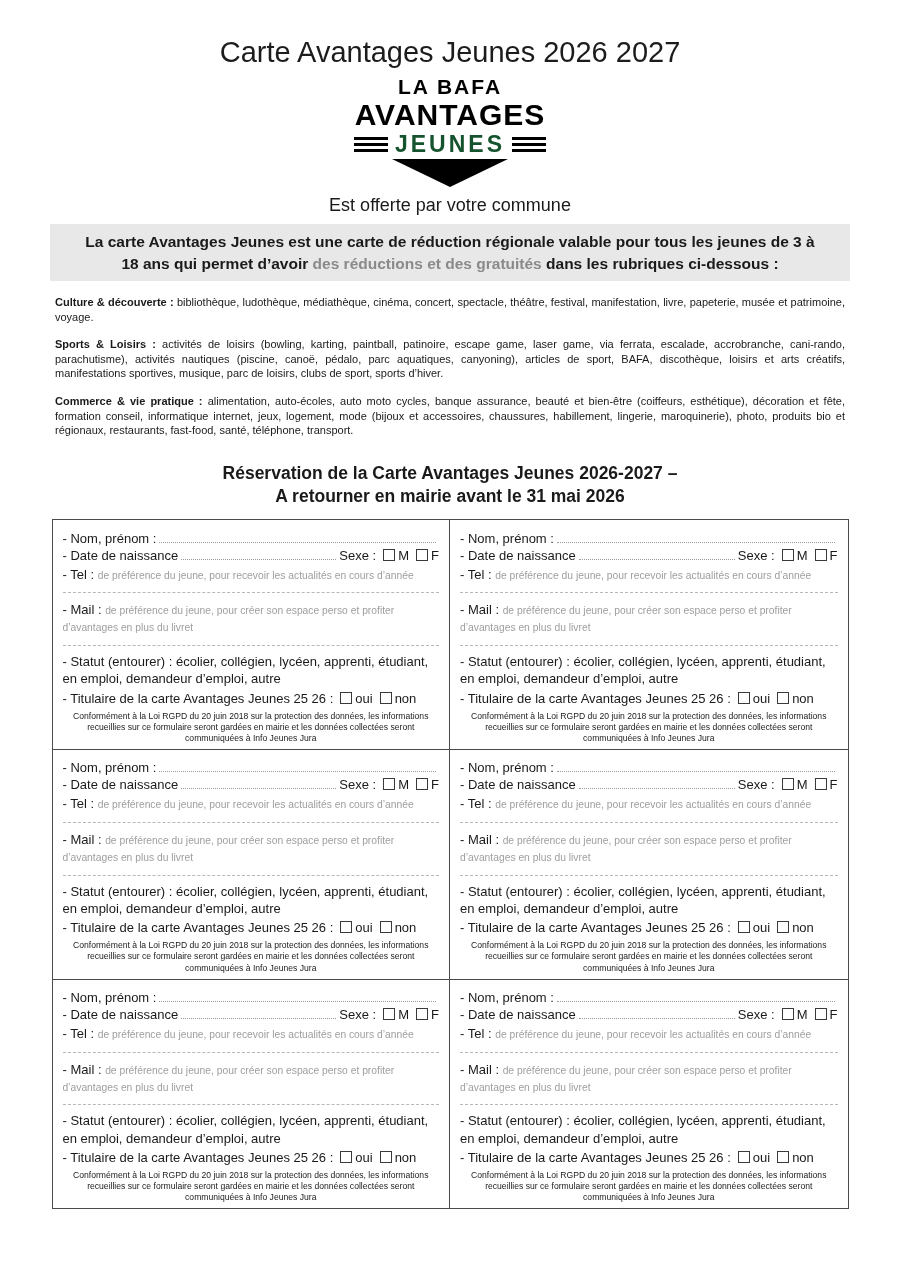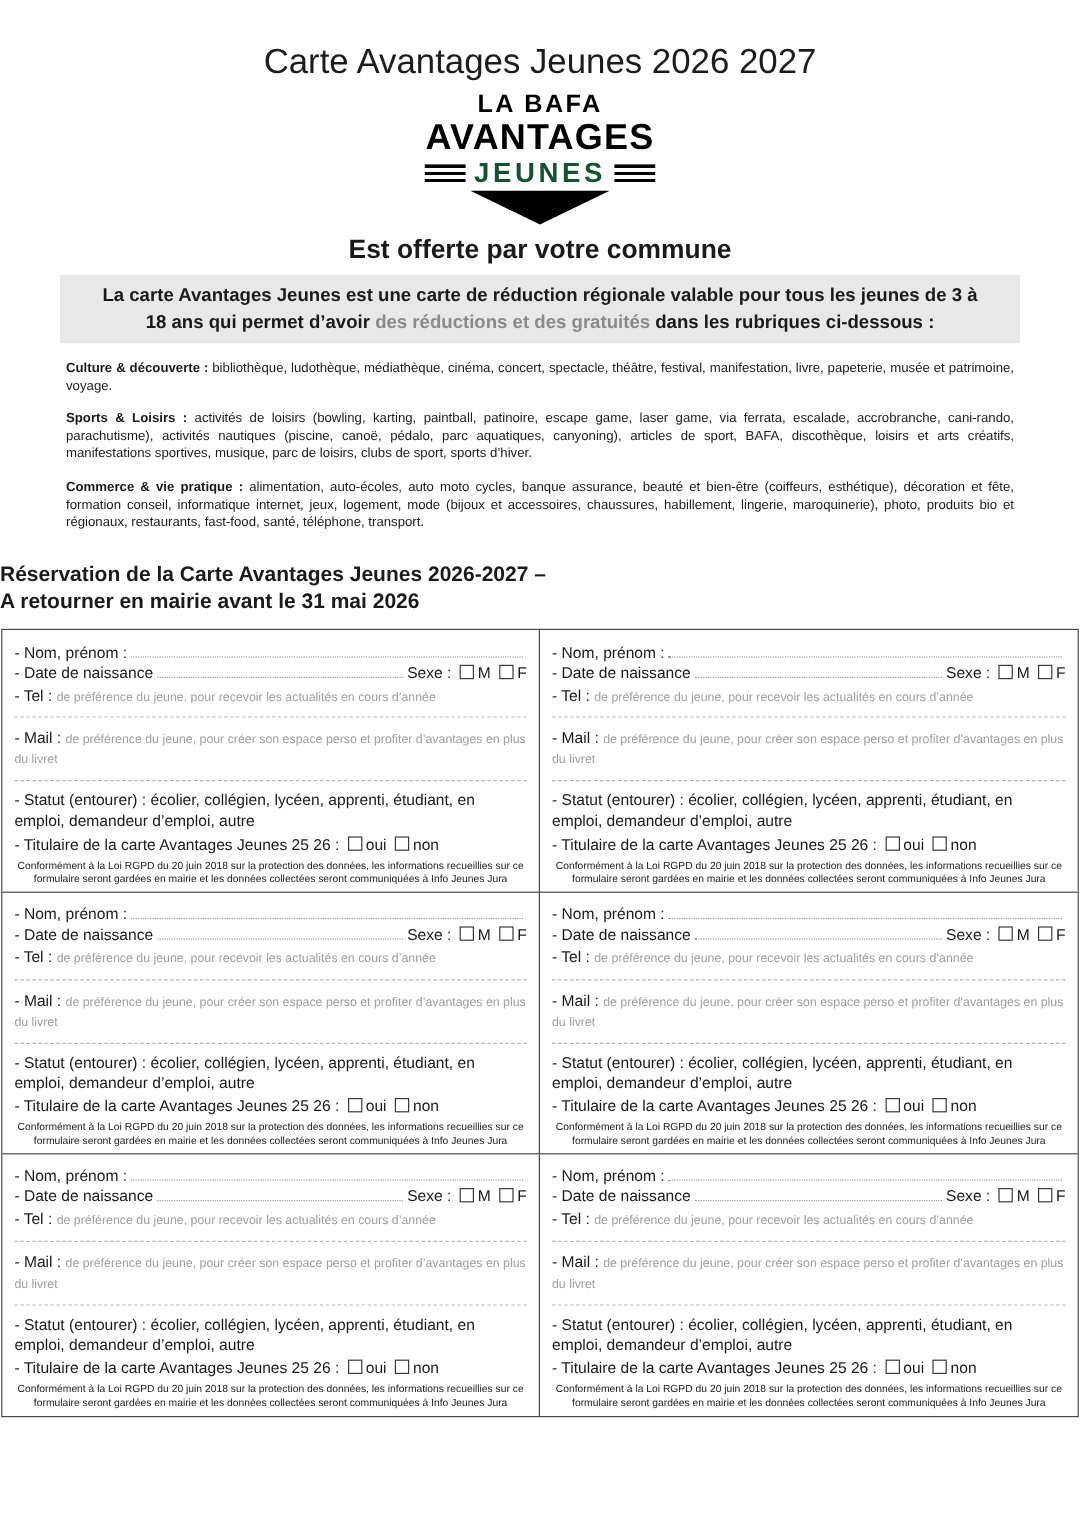--- a/index.html
+++ b/index.html
@@ -19,41 +19,41 @@
   .logo-line1{font-size:21px;font-weight:bold;letter-spacing:2px;color:#000;line-height:1.1;}
   .logo-line2{font-size:30px;font-weight:bold;letter-spacing:1px;color:#000;line-height:1.1;}
   .logo-line3{display:flex;align-items:center;justify-content:center;gap:7px;margin-top:1px;}
   .stripes{display:inline-block;width:34px;height:15px;
     background:repeating-linear-gradient(to bottom,#000 0 3px,#fff 3px 6px);}
   .logo-jeunes{font-size:23px;font-weight:bold;letter-spacing:3px;color:#14532d;line-height:1.05;}
   .logo-triangle{width:0;height:0;margin:3px auto 0 auto;
     border-left:58px solid transparent;border-right:58px solid transparent;
     border-top:28px solid #000;}
 
-  .offer-heading{text-align:center;font-size:22px;font-weight:bold;margin:8px 0 2px 0;}
+  .offer-heading{text-align:center;font-size:18px;font-weight:normal;margin:8px 0 2px 0;}
   .offer-subtext{text-align:center;font-size:13.5px;margin:0 0 10px 0;}
 
   .intro-block{
     background:#e8e8e8;margin:8px 50px;padding:7px 28px;
     text-align:center;font-size:15.5px;line-height:1.38;font-weight:bold;
   }
   .intro-highlight{color:#8a8a8a;}
 
   .categories{margin:14px 55px 0 55px;}
   .category{font-size:11px;line-height:1.33;text-align:justify;margin:0 0 13px 0;}
   .category .cat-label{font-weight:bold;}
 
   .reservation-heading{
-    font-weight:bold;font-size:17.5px;line-height:1.3;
+    text-align:center;font-weight:bold;font-size:17.5px;line-height:1.3;
     margin:24px 0 12px 0;
   }
 
   
   .grid{
-    width:898px;margin:0 auto;border:1px solid #4a4a4a;
+    width:797px;margin:0 auto;border:1px solid #4a4a4a;
     display:grid;grid-template-columns:1fr 1fr;box-sizing:border-box;
   }
   .cell{
     box-sizing:border-box;min-height:211px;padding:9px 10px 5px 10px;
     display:flex;flex-direction:column;font-size:13px;
   }
   .cell:nth-child(odd){border-right:1px solid #4a4a4a;}
   .cell:nth-child(-n+4){border-bottom:1px solid #4a4a4a;}
 
   .line{display:flex;align-items:baseline;white-space:nowrap;margin:1px 0;}

